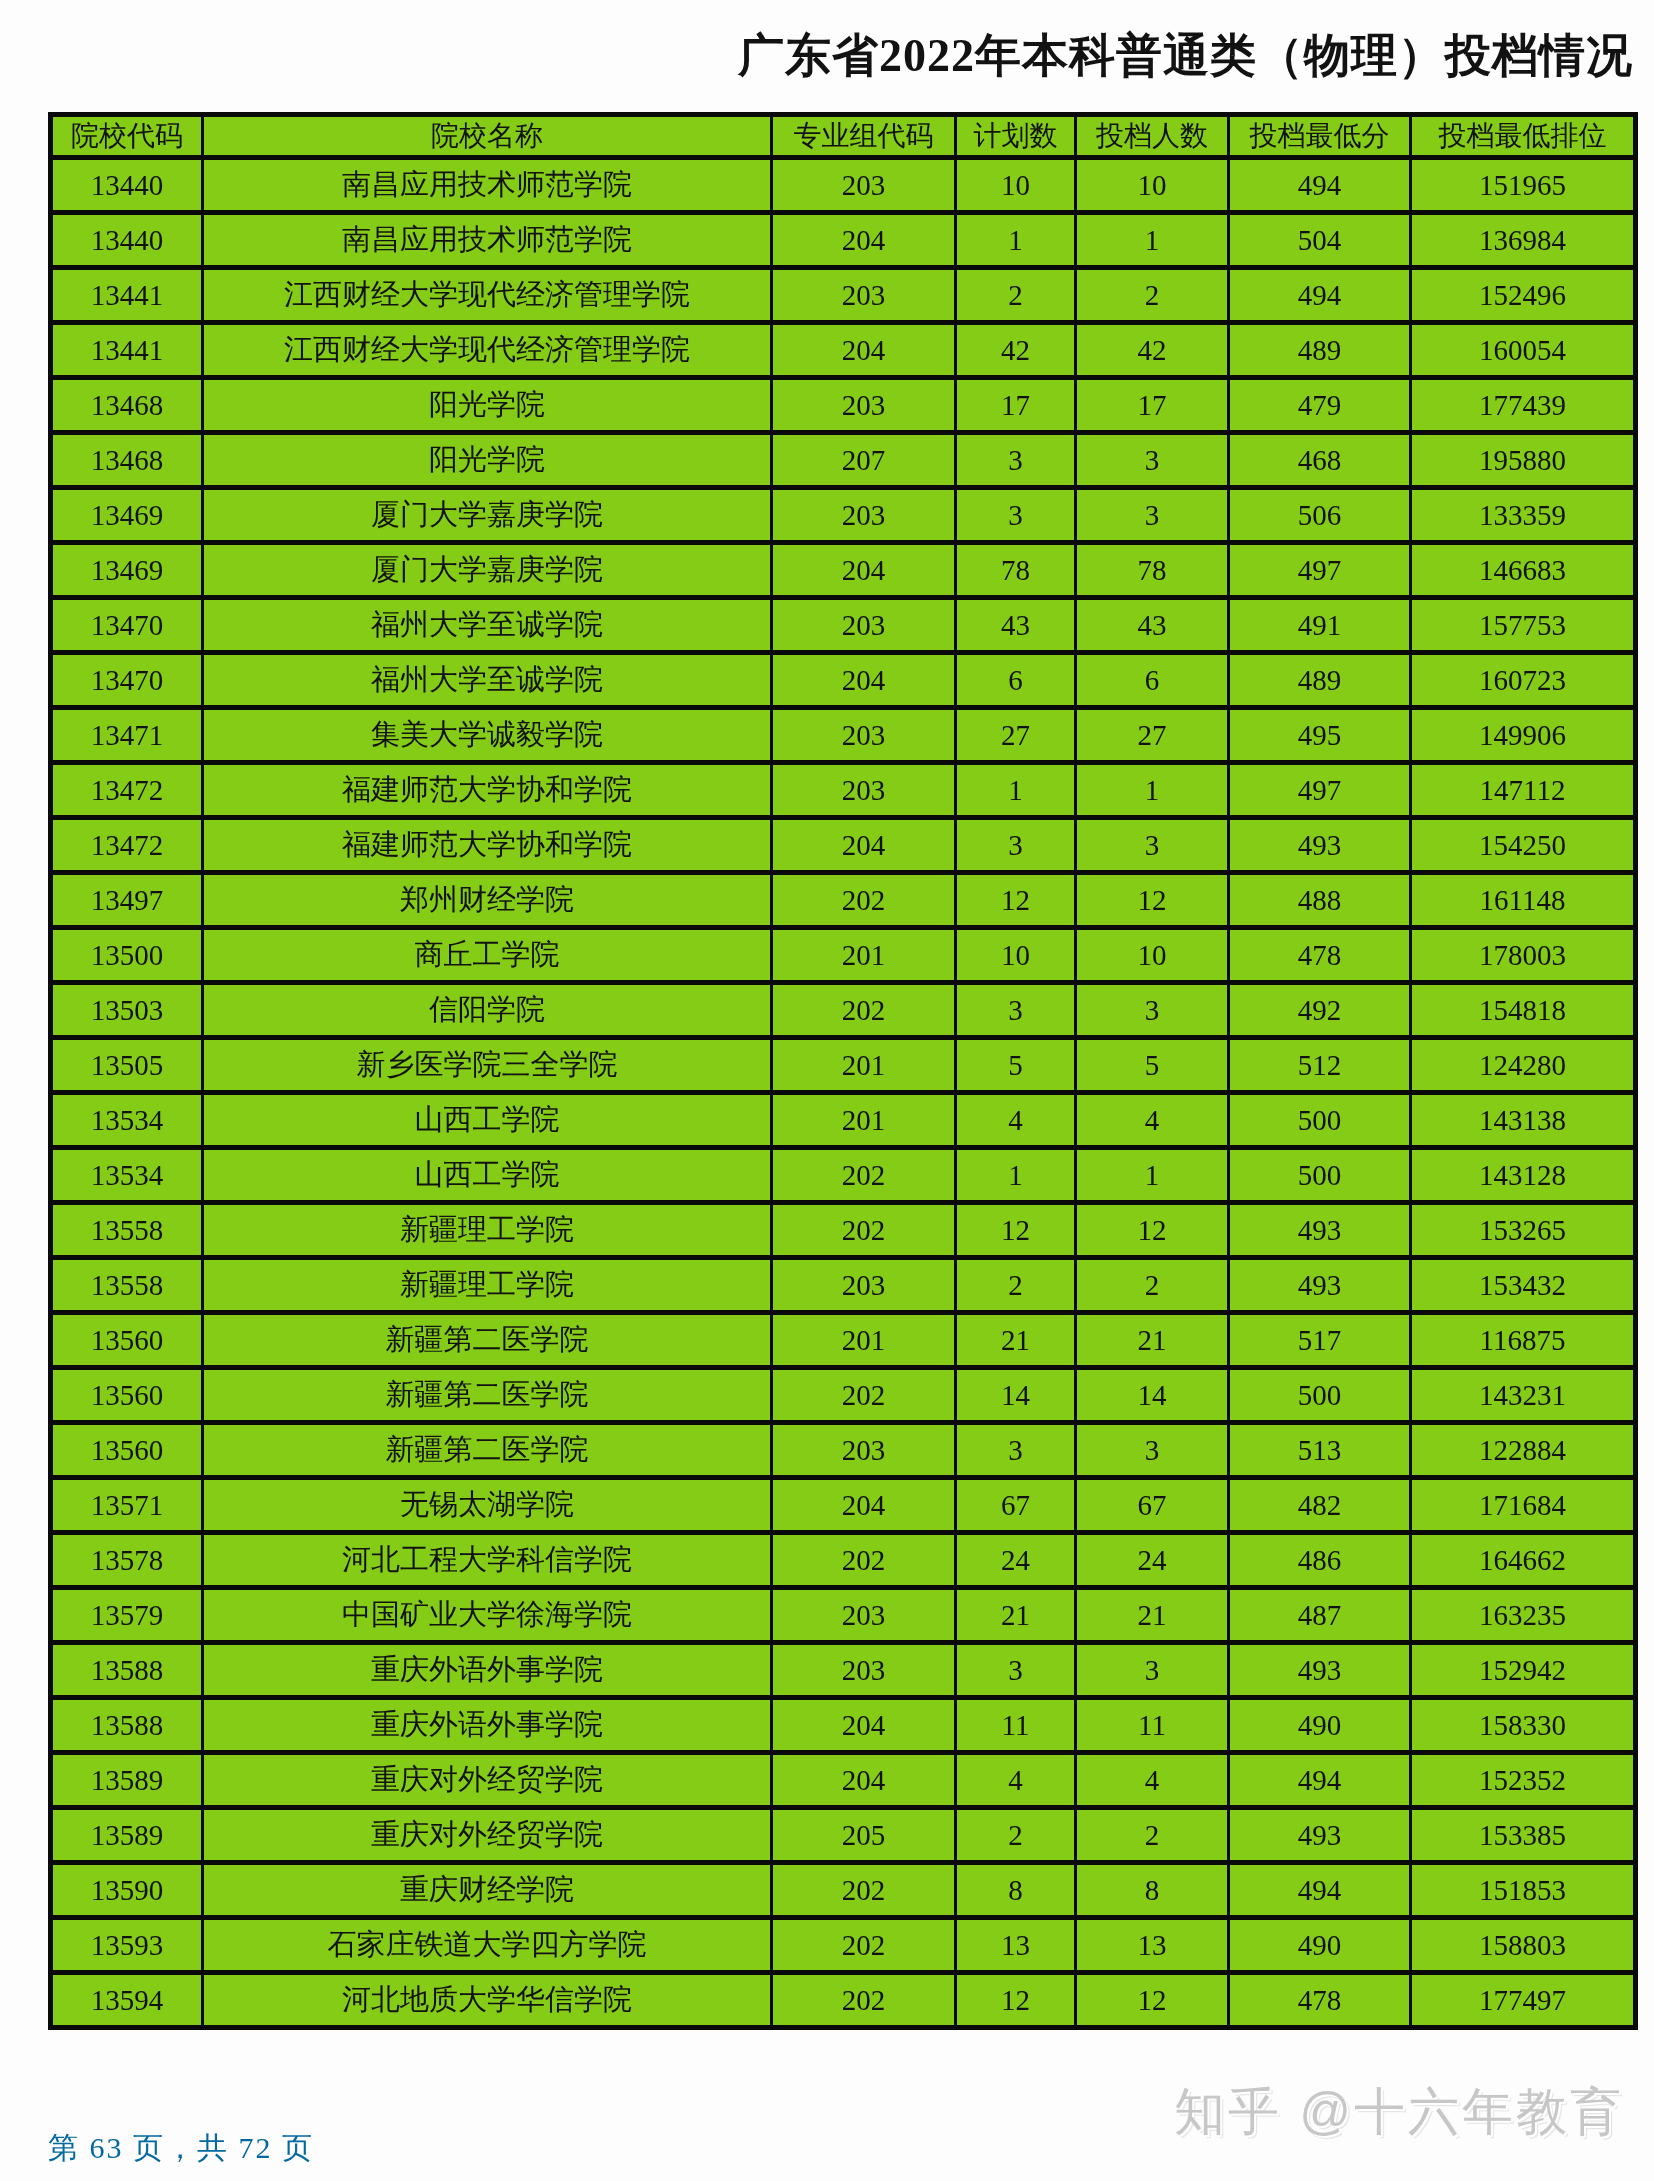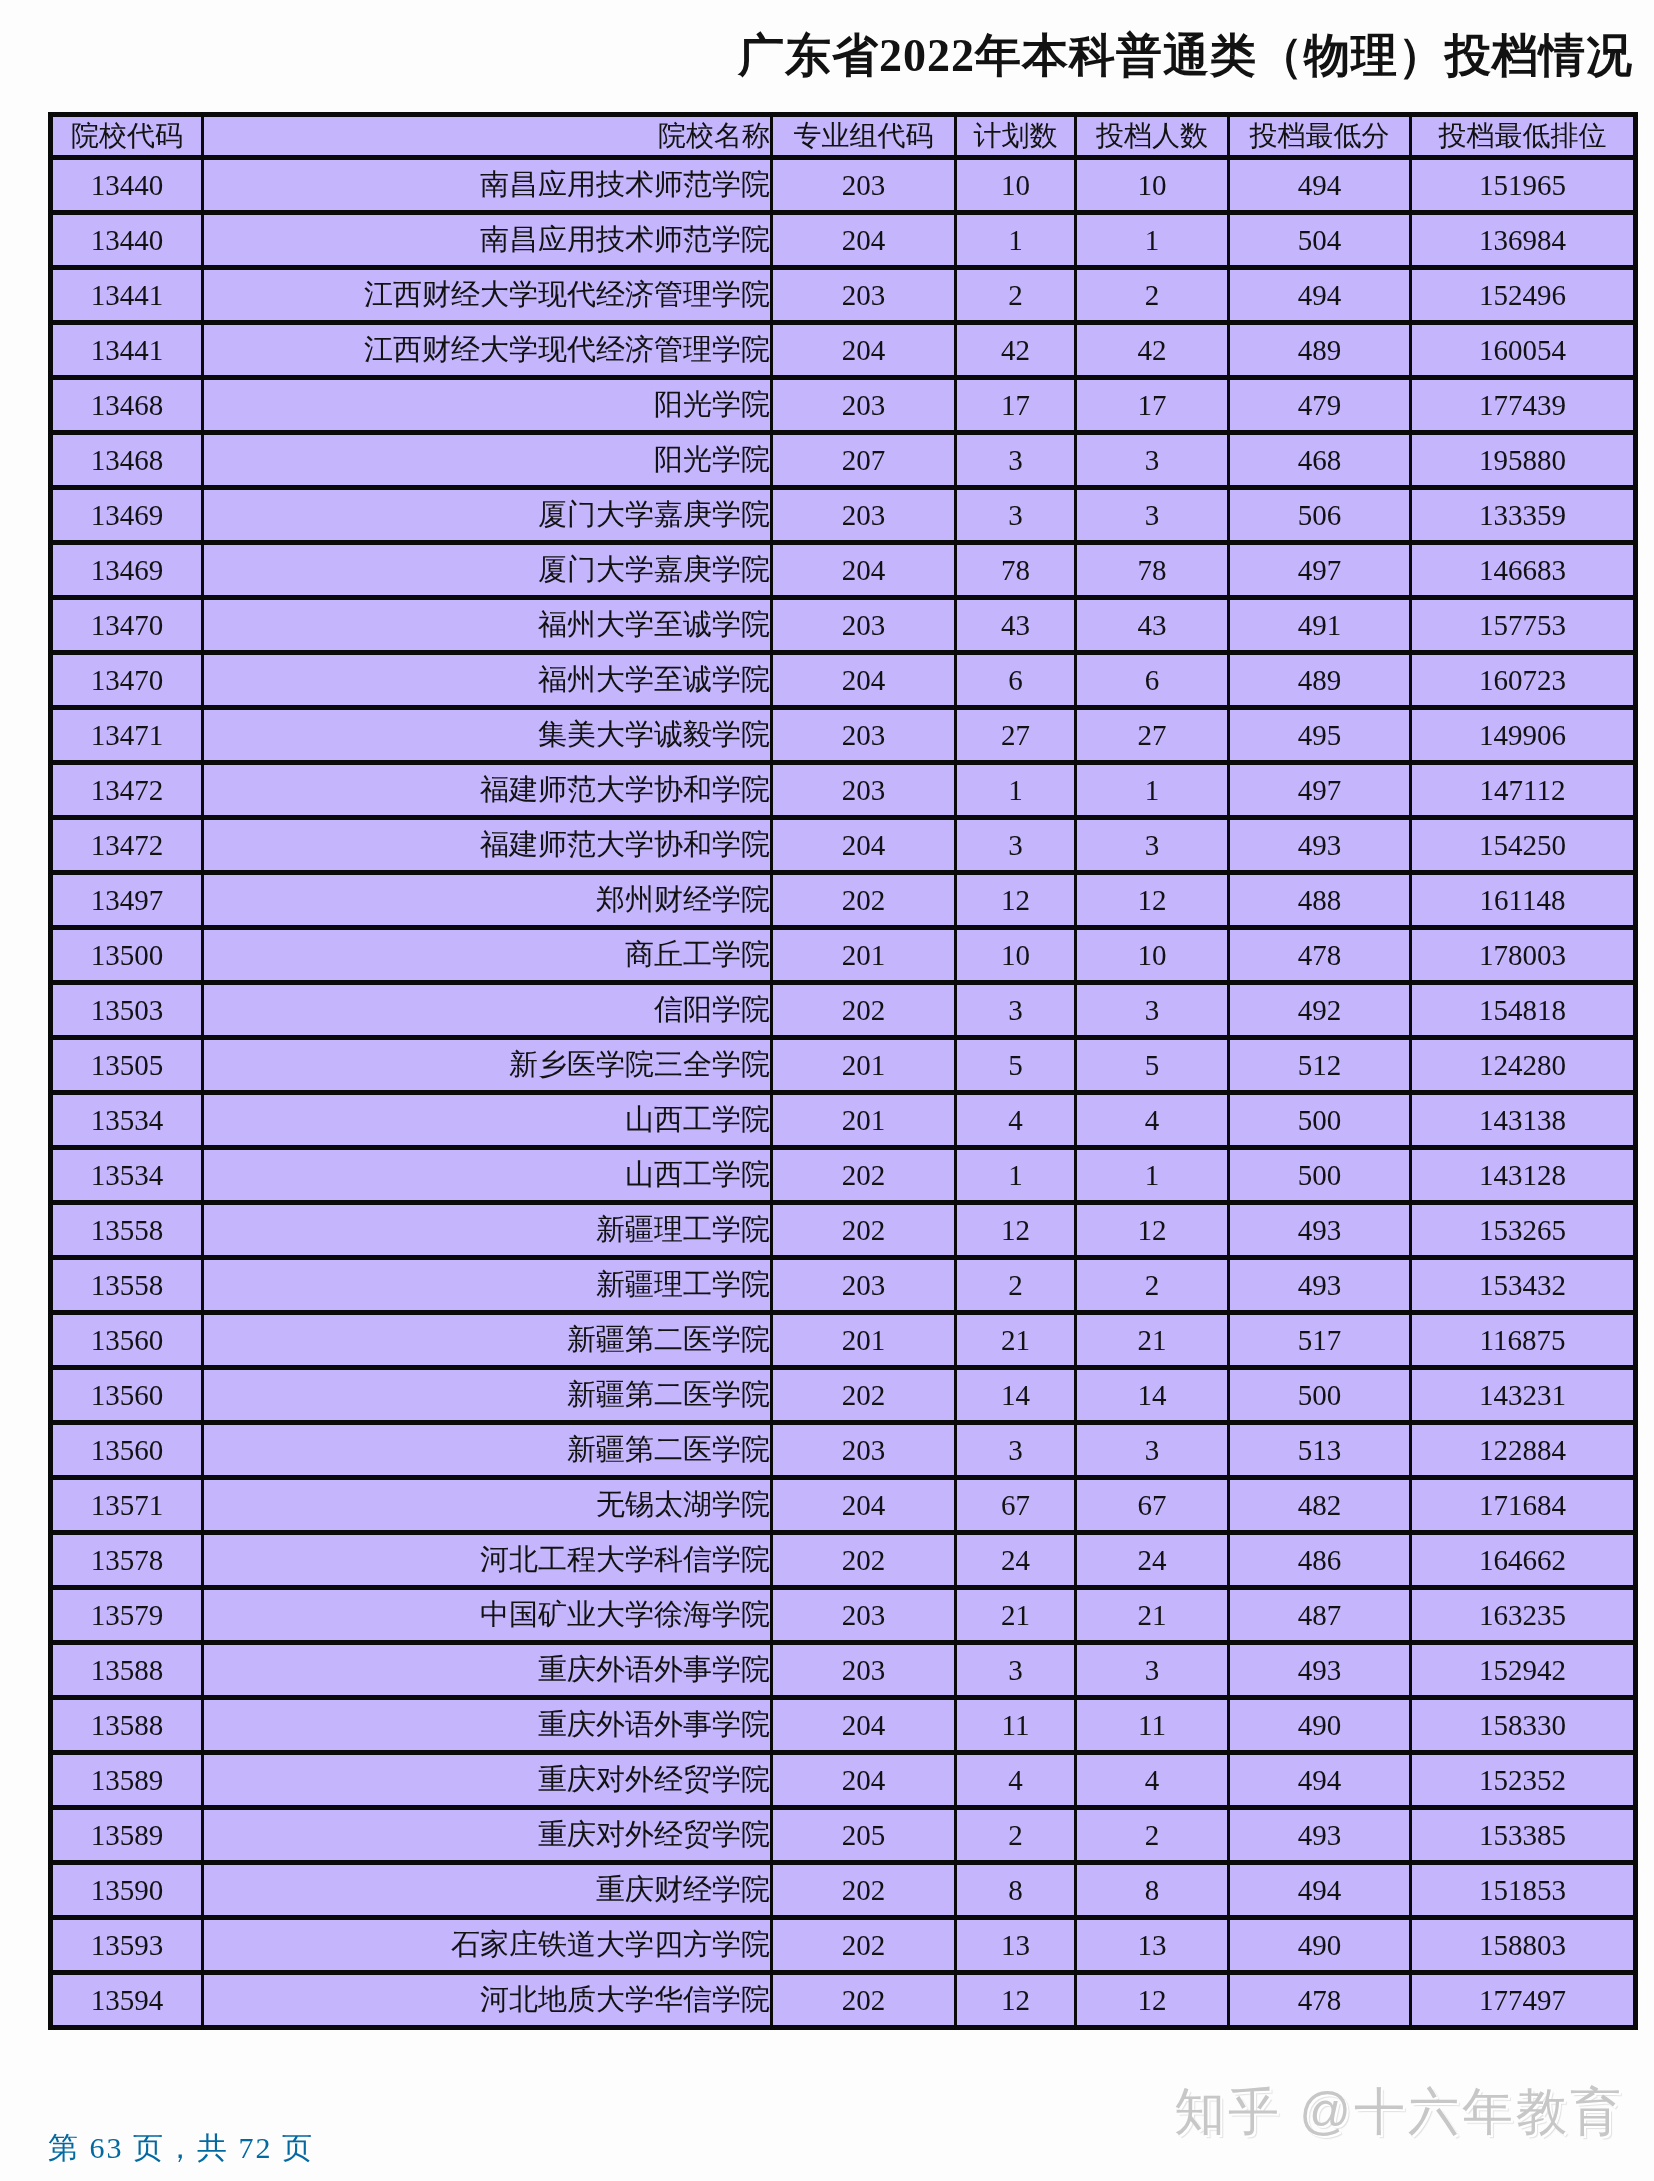--- a/index.html
+++ b/index.html
@@ -24,21 +24,21 @@
     line-height: 56px;
     letter-spacing: 1px;
     white-space: nowrap;
   }
   table.admission {
     margin-left: 48px;
     width: 1585px;
     table-layout: fixed;
     border-collapse: collapse;
     border: 5px solid #0a0a0a;
-    background: #c4b5fd;
+    background: #84cc16;
   }
   table.admission th,
   table.admission td {
     border: 3px solid #0a0a0a;
     border-top-width: 5px;
     border-bottom-width: 5px;
     text-align: center;
     vertical-align: middle;
     font-weight: normal;
     font-size: 29px;
@@ -48,21 +48,21 @@
   }
   table.admission thead th {
     height: 36px;
     font-size: 28px;
   }
   table.admission tbody td {
     height: 50px;
   }
   table.admission th.col-name,
   table.admission td.col-name {
-    text-align: right;
+    text-align: center;
   }
   .page-footer {
     position: absolute;
     left: 48px;
     top: 2128px;
     width: 1585px;
     font-size: 30px;
     letter-spacing: 2px;
     color: #0369a1;
   }

